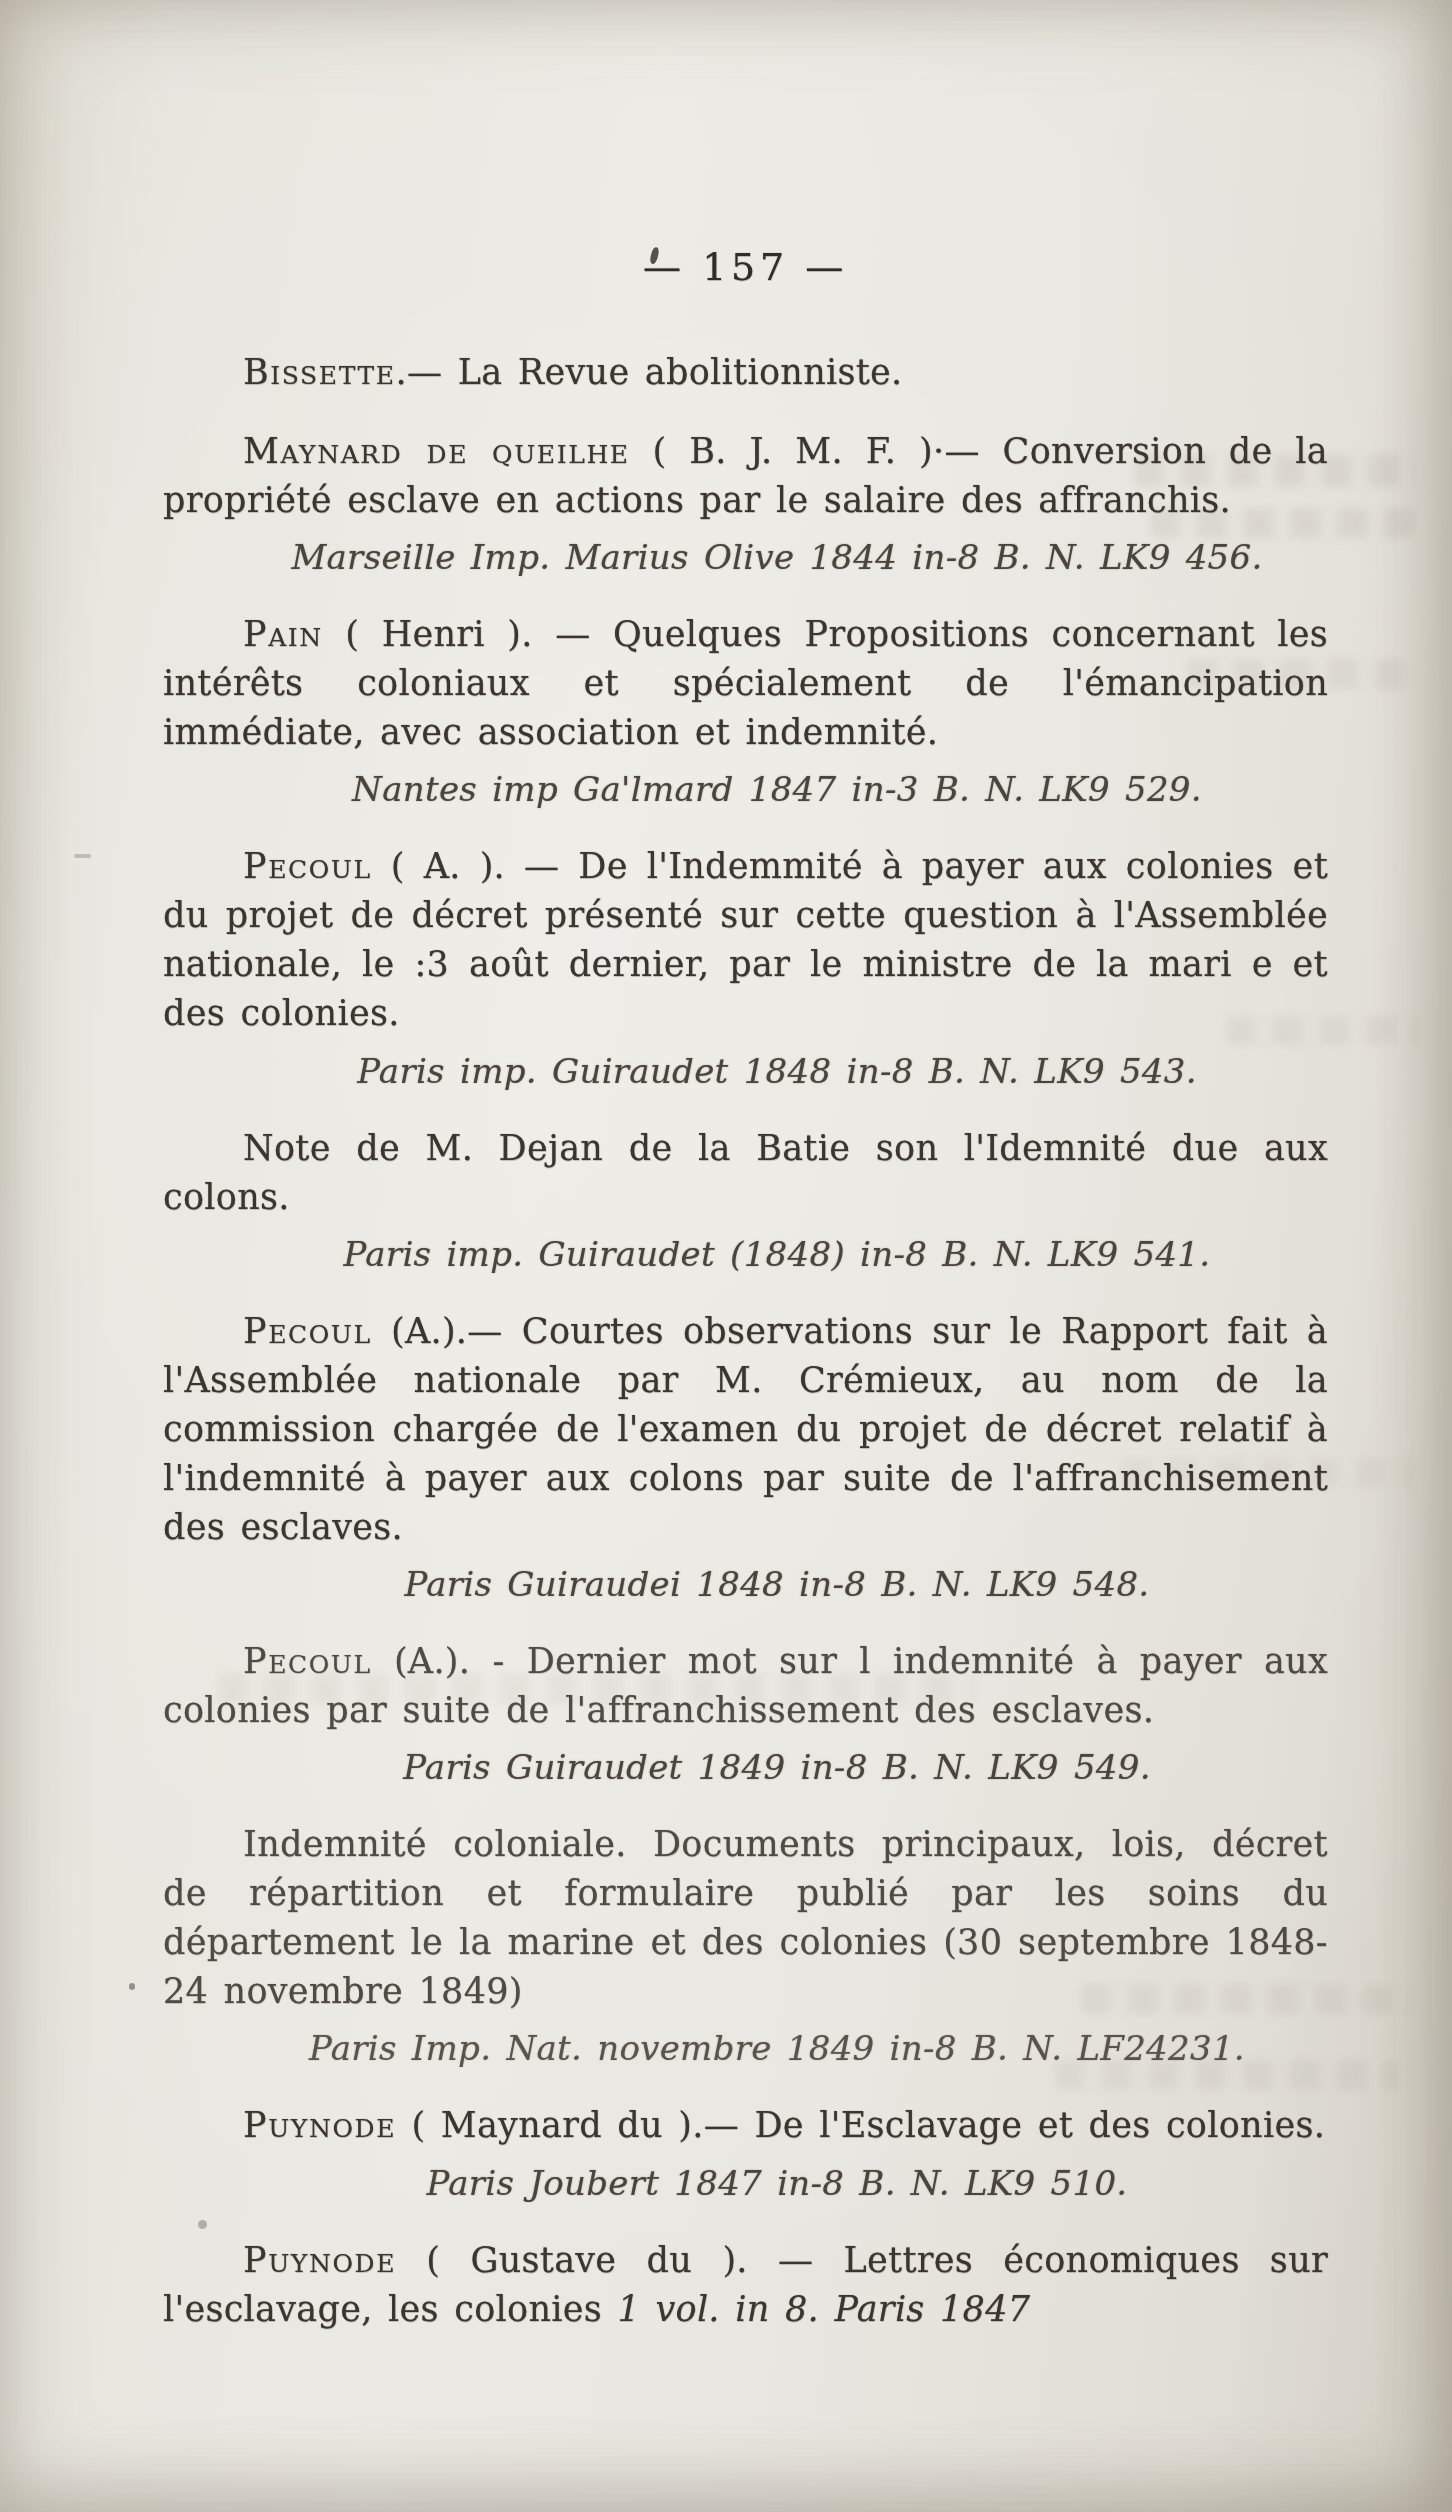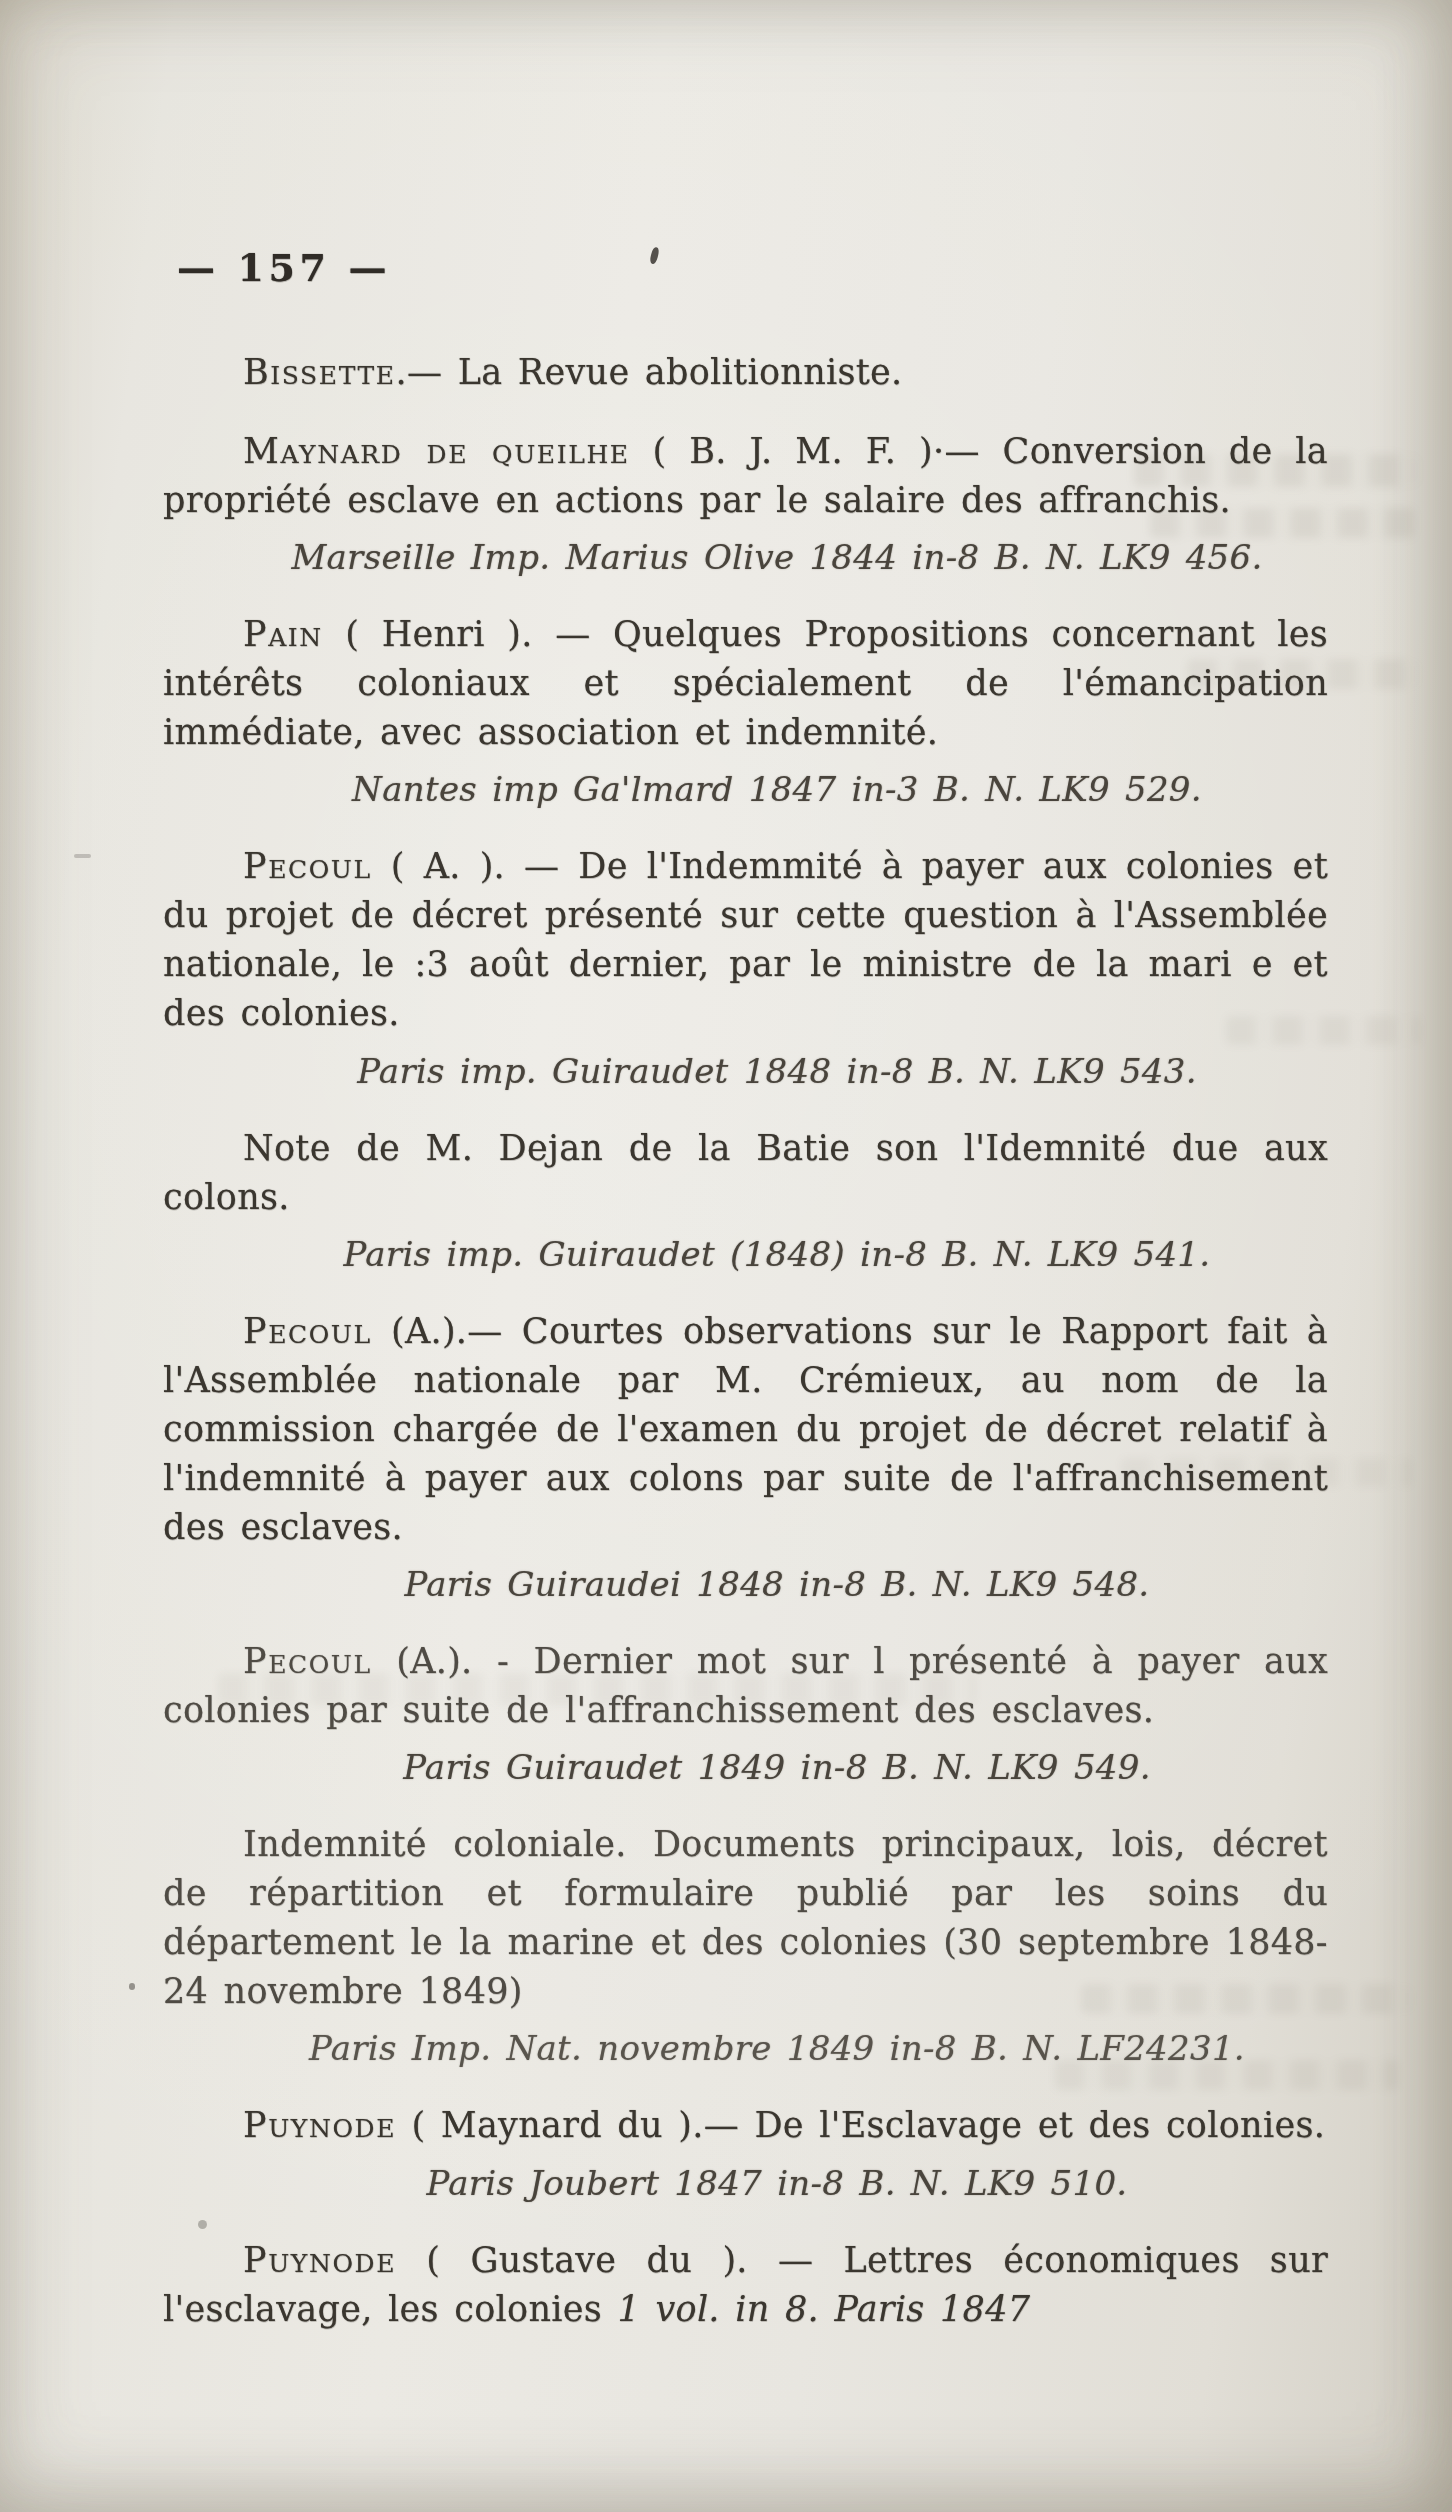--- a/index.html
+++ b/index.html
@@ -22,28 +22,27 @@
       radial-gradient(ellipse 130% 95% at 42% 38%, rgba(255,255,255,0.20), transparent 60%),
       linear-gradient(97deg, #dcd8cd 0%, #e6e4dd 10%, #ebe9e3 38%, #e8e6e0 62%, #e1ded6 85%, #d2cec4 100%);
     box-shadow:
       inset 0 0 92px rgba(120,110,88,0.22),
       inset -20px 0 59px rgba(105,98,80,0.18),
       inset 0 -26px 73px rgba(110,102,84,0.16);
   }
   .page-number {
     position: absolute;
     top: 245px;
-    left: 177px;
+    left: 163px;
     width: 1165px;
-    text-align: left;
+    text-align: center;
     font-size: 38px;
     letter-spacing: 4.6px;
     color: #302c27;
     text-shadow: 0 0 1.1px rgba(48,44,39,0.65), 0.5px 0.5px 0 rgba(48,44,39,0.2);
-    font-weight: bold;
   }
   .content {
     position: absolute;
     left: 163px;
     top: 339px;
     width: 1165px;
     text-align: justify;
   }
   .entry { margin: 9px 0 30px 0; }
   .entry-body {
@@ -139,21 +138,21 @@
       <p class="entry-body"><span class="author"></span><span>Note de M. Dejan de la Batie son l'Idemnité due aux colons.</span><span class="ital"></span></p>
       <p class="imprint hide-if-empty">Paris imp. Guiraudet (1848) in-8 B. N. LK9 541.</p>
     </article>
 
     <article class="entry">
       <p class="entry-body"><span class="author">Pecoul</span><span> (A.).— Courtes observations sur le Rapport fait à l'Assemblée nationale par M. Crémieux, au nom de la commission chargée de l'examen du projet de décret relatif à l'indemnité à payer aux colons par suite de l'affranchisement des esclaves.</span><span class="ital"></span></p>
       <p class="imprint hide-if-empty">Paris Guiraudei 1848 in-8 B. N. LK9 548.</p>
     </article>
 
     <article class="entry">
-      <p class="entry-body"><span class="author">Pecoul</span><span> (A.). - Dernier mot sur l présenté à payer aux colonies par suite de l'affranchissement des esclaves.</span><span class="ital"></span></p>
+      <p class="entry-body"><span class="author">Pecoul</span><span> (A.). - Dernier mot sur l indemnité à payer aux colonies par suite de l'affranchissement des esclaves.</span><span class="ital"></span></p>
       <p class="imprint hide-if-empty">Paris Guiraudet 1849 in-8 B. N. LK9 549.</p>
     </article>
 
     <article class="entry">
       <p class="entry-body"><span class="author"></span><span>Indemnité coloniale. Documents principaux, lois, décret de répartition et formulaire publié par les soins du département le la marine et des colonies (30 septembre 1848-24 novembre 1849)</span><span class="ital"></span></p>
       <p class="imprint hide-if-empty">Paris Imp. Nat. novembre 1849 in-8 B. N. LF24231.</p>
     </article>
 
     <article class="entry">
       <p class="entry-body"><span class="author">Puynode</span><span> ( Maynard du ).— De l'Esclavage et des colonies.</span><span class="ital"></span></p>

